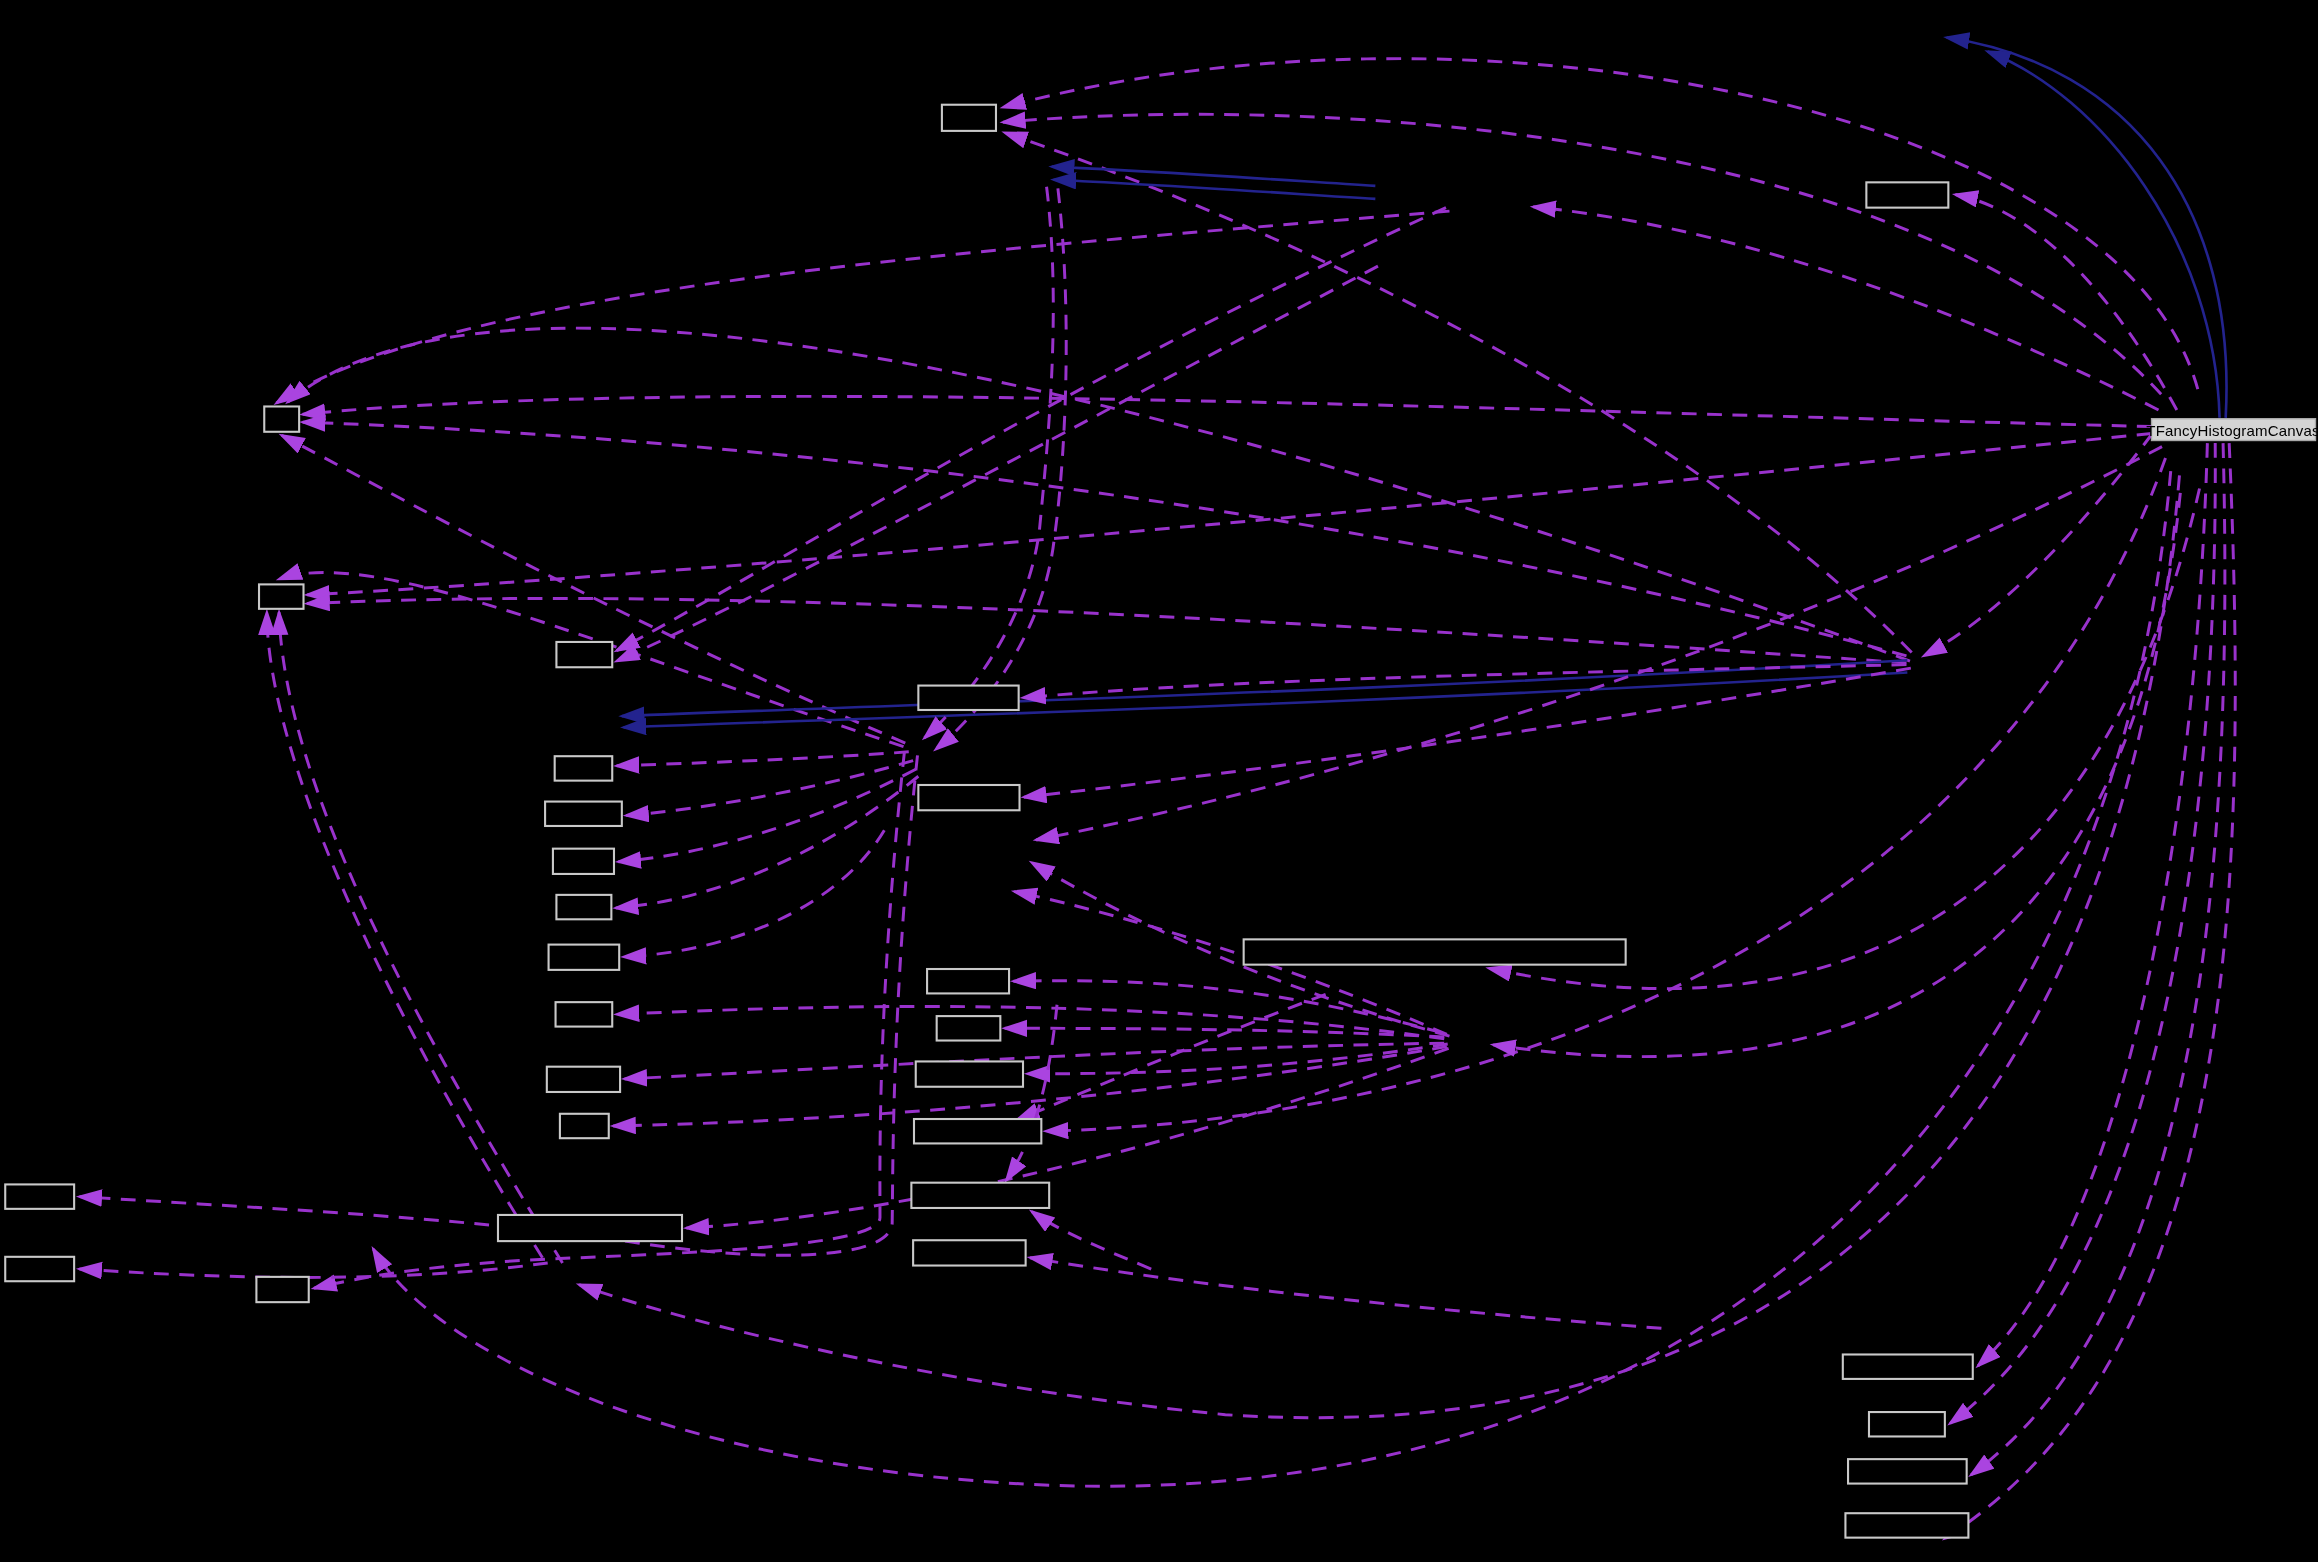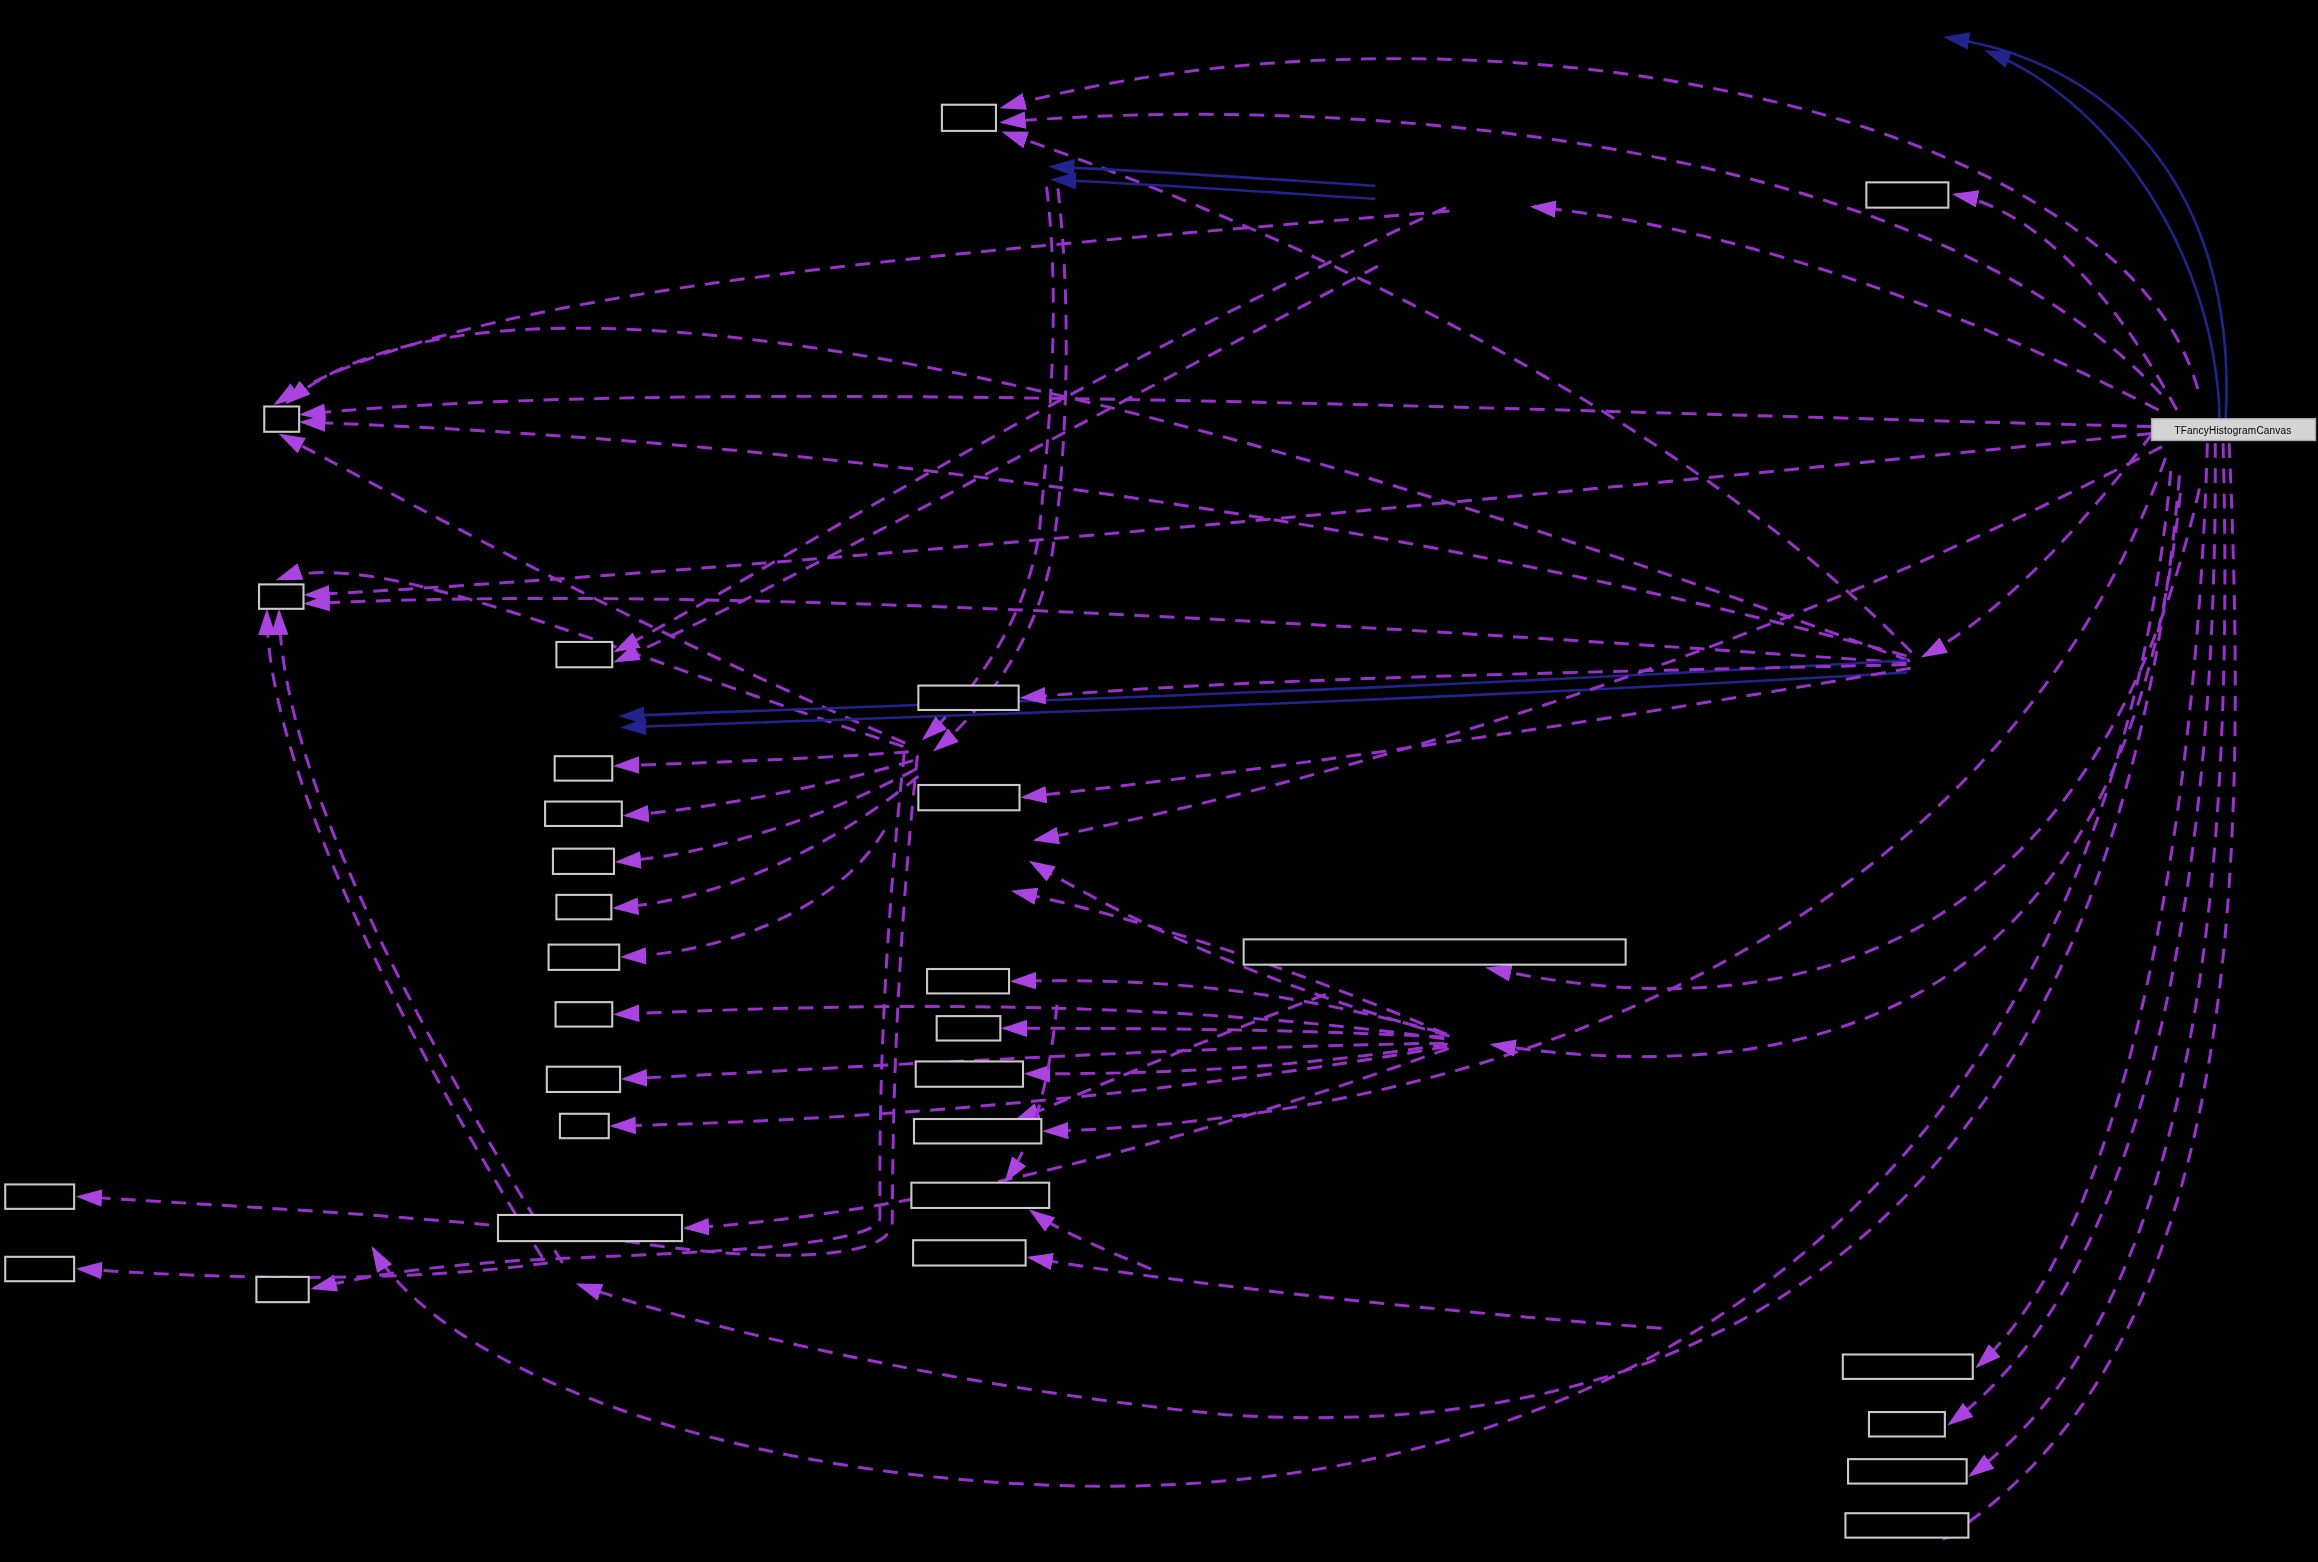--- a/index.html
+++ b/index.html
@@ -8,21 +8,21 @@
   #stage{position:absolute;left:0;top:0;width:2319px;height:1563px;}
   svg{position:absolute;left:0;top:0;}
   .edge{fill:none;}
   .edge.usage{stroke:var(--usage-edge);}
   .edge.inheritance{stroke:var(--inheritance-edge);}
   .edge.dashed{stroke-dasharray:17 12;}
   .node-rect{fill:var(--node-fill);stroke:var(--node-stroke);stroke-width:2.4px;}
   .node-rect.labeled{fill:var(--labeled-node-fill);stroke:var(--labeled-node-stroke);stroke-width:1.6px;}
   #fancy-label{position:absolute;left:2151px;top:419px;width:164px;height:22px;
     display:flex;align-items:center;justify-content:center;
-    color:var(--label-text);font-size:10px;letter-spacing:0.2px;}
+    color:var(--label-text);font-size:15px;letter-spacing:0.2px;}
 </style>
 </head>
 <body style="background: rgb(0, 0, 0);">
 
 <div id="stage">
   <svg id="graph" width="2319" height="1563" viewBox="0 0 2659 1792">
     <defs>
       <marker id="arrow-usage" markerUnits="userSpaceOnUse" markerWidth="34" markerHeight="24" refX="26" refY="10" orient="auto">
         <path d="M0,0 L30,10 L0,20 Z" id="arrow-usage-shape" fill="#aa44e0"></path>
       </marker>

